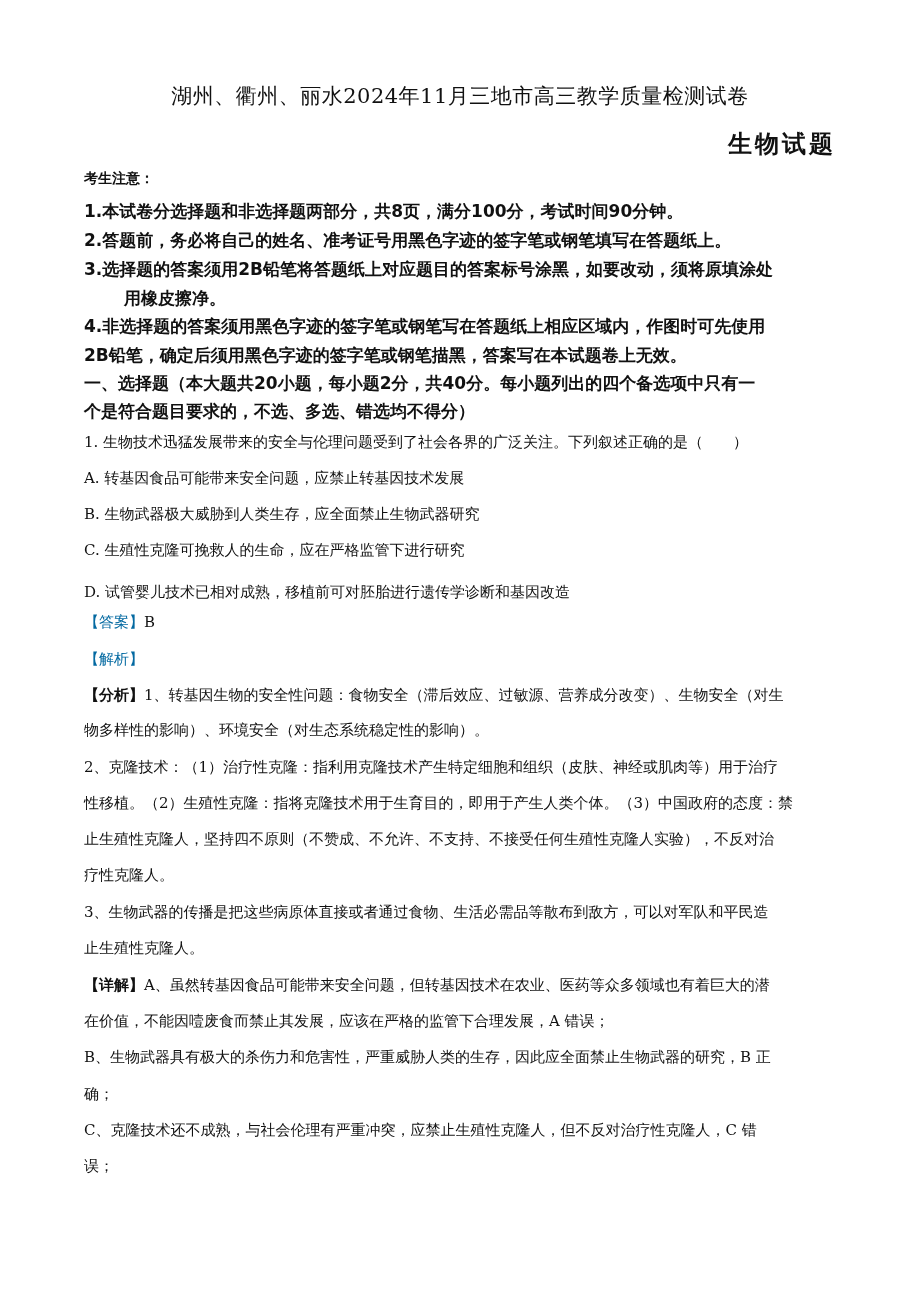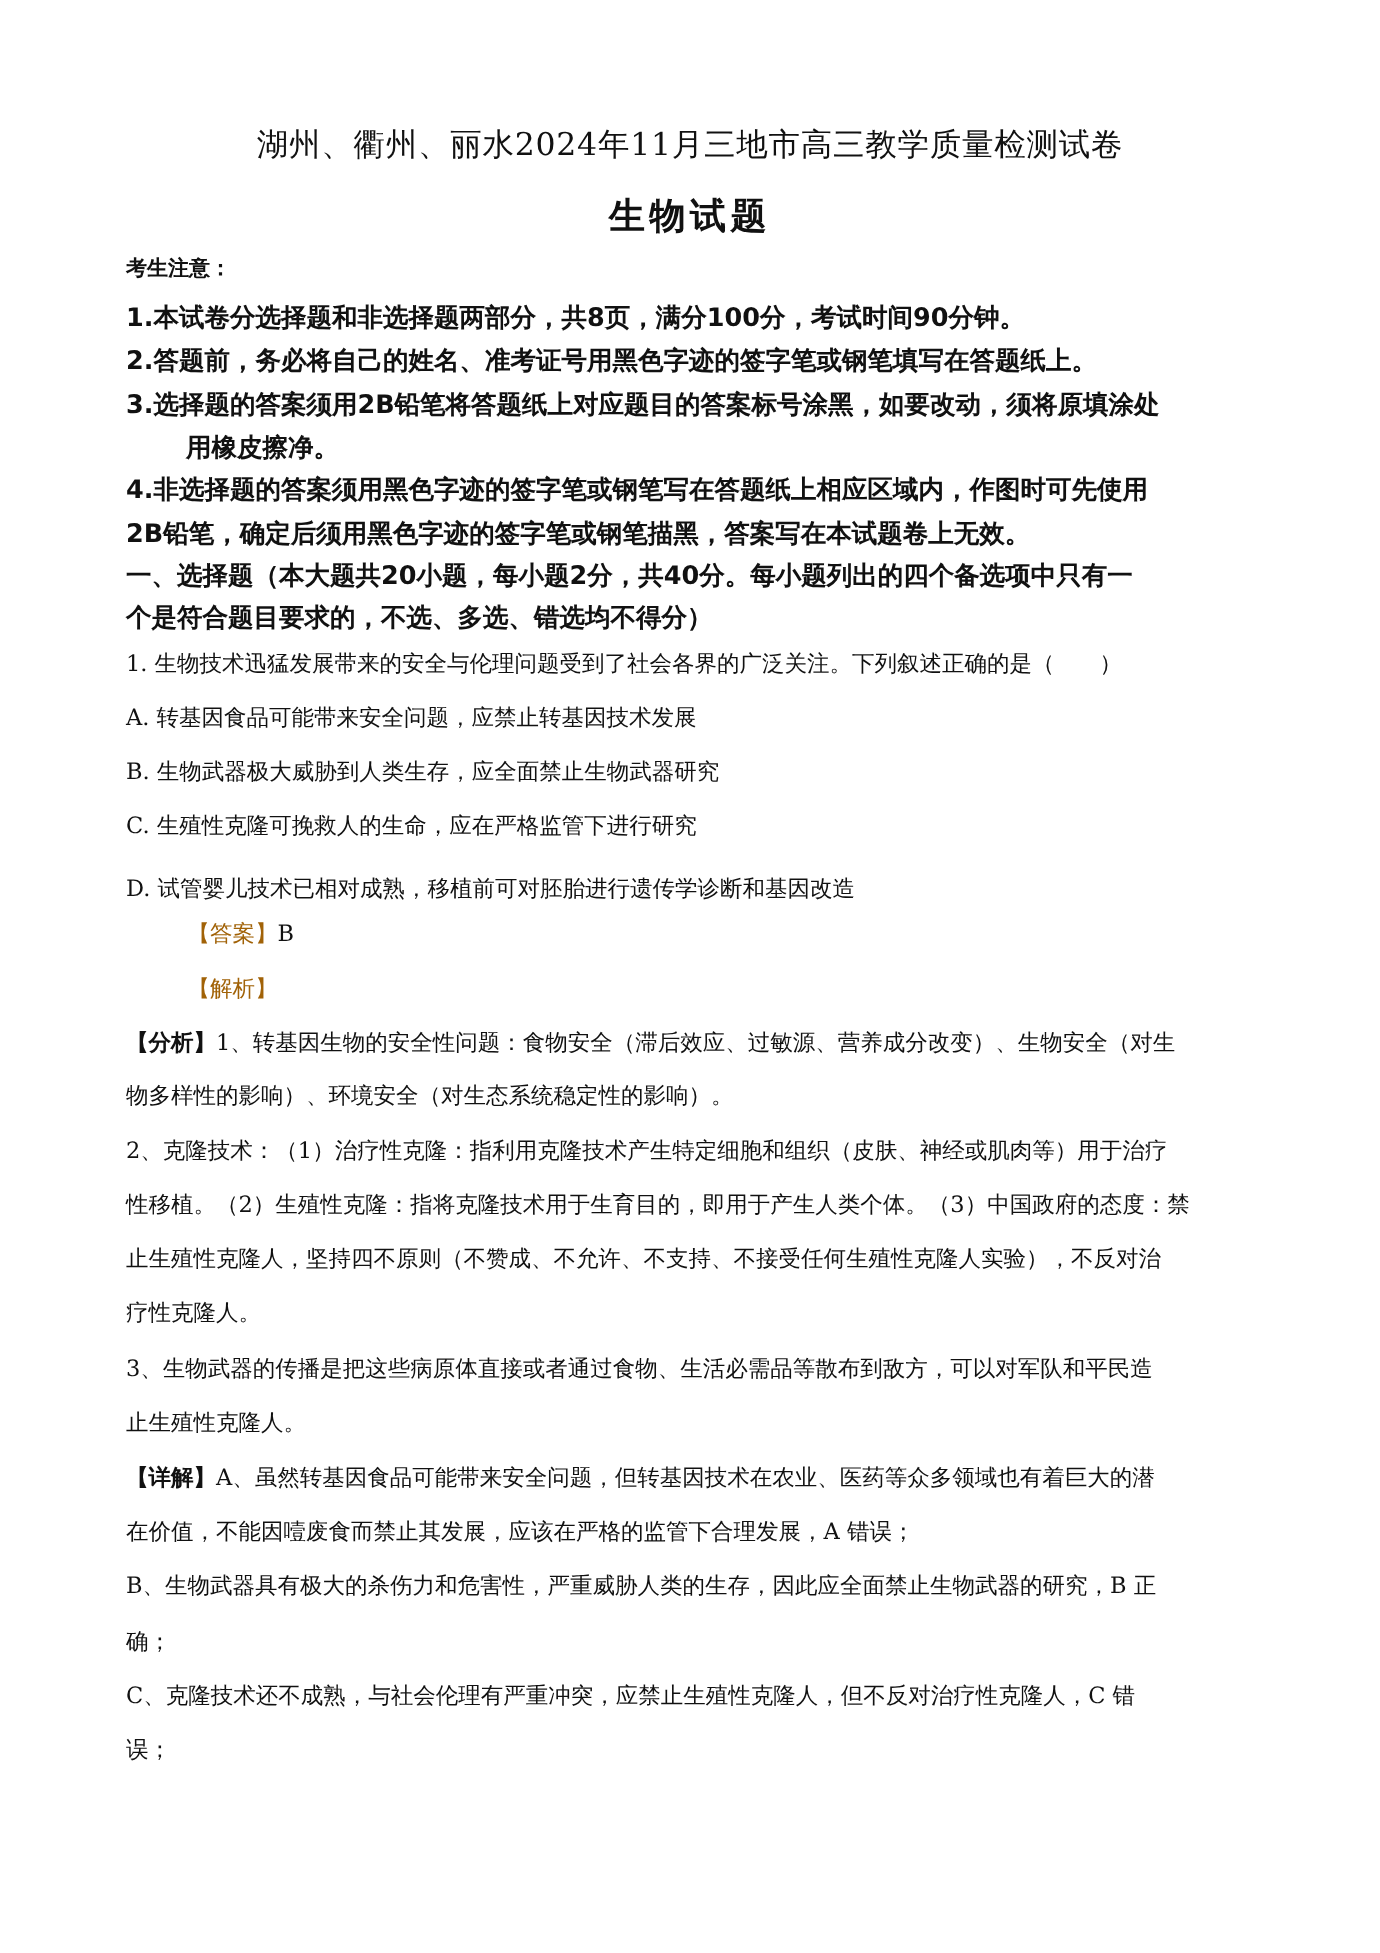--- a/index.html
+++ b/index.html
@@ -8,38 +8,38 @@
     font-family: "DejaVu Serif", "Liberation Serif", serif;
     color: #111111;
   }
   .page { position: absolute; left: 84px; top: 0; width: 752px; }
   .line { position: absolute; left: 0; white-space: nowrap; }
   .header-title {
     left: 0; width: 752px; text-align: center; top: 82px;
     font-size: 21px; letter-spacing: 0.5px;
   }
   .subject-title {
-    left: 0; width: 752px; text-align: center; top: 128px;
+    left: 0; width: 752px; text-align: right; top: 128px;
     font-size: 24px; font-weight: bold; letter-spacing: 3px;
     font-family: "DejaVu Sans", "Liberation Sans", sans-serif;
   }
   .notice {
     font-size: 17px; font-weight: bold;
     font-family: "DejaVu Sans", "Liberation Sans", sans-serif;
   }
   .notice-heading {
     font-size: 14px; font-weight: bold;
     font-family: "DejaVu Sans", "Liberation Sans", sans-serif;
   }
   .section-heading {
     font-size: 17px; font-weight: bold;
     font-family: "DejaVu Sans", "Liberation Sans", sans-serif;
   }
   .body { font-size: 15px; }
-  .blue { color: #a16207; margin-left: 41px; }
+  .blue { color: #0369a1; }
   .bold { font-weight: bold; }
 </style>
 </head>
 <body>
 
 <div class="page">
 
   <div class="line header-title">湖州、衢州、丽水2024年11月三地市高三教学质量检测试卷</div>
   <div class="line subject-title">生物试题</div>
 

